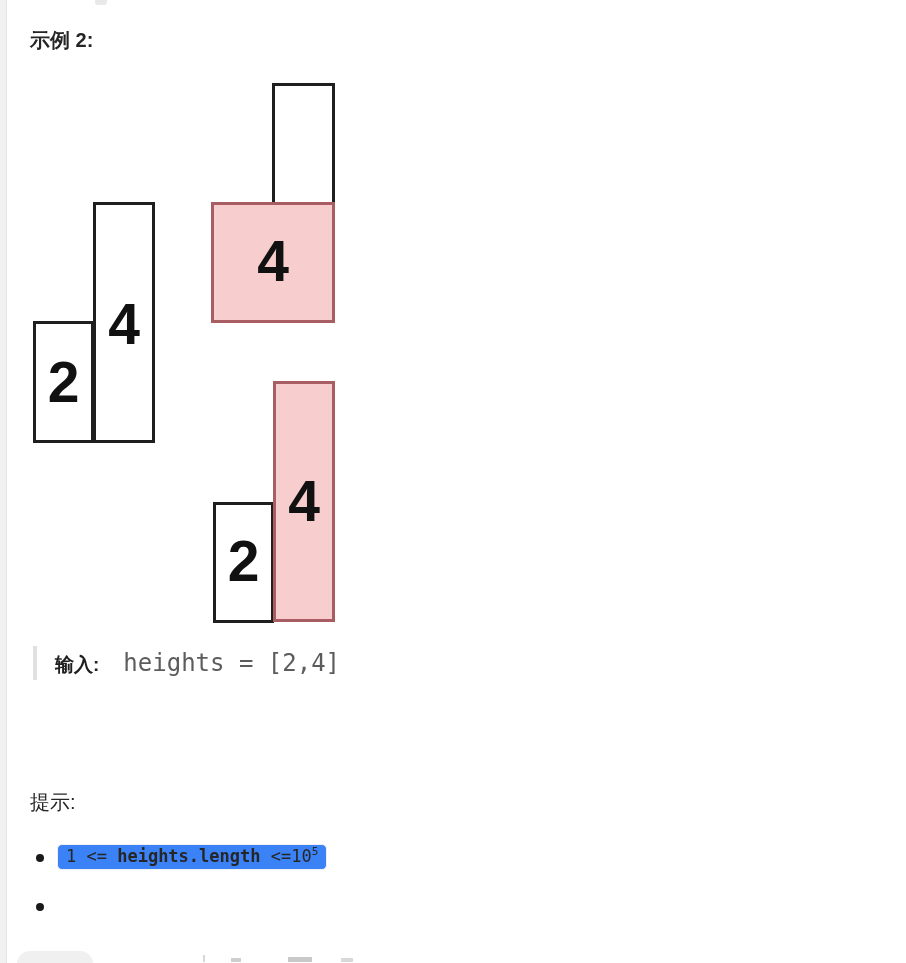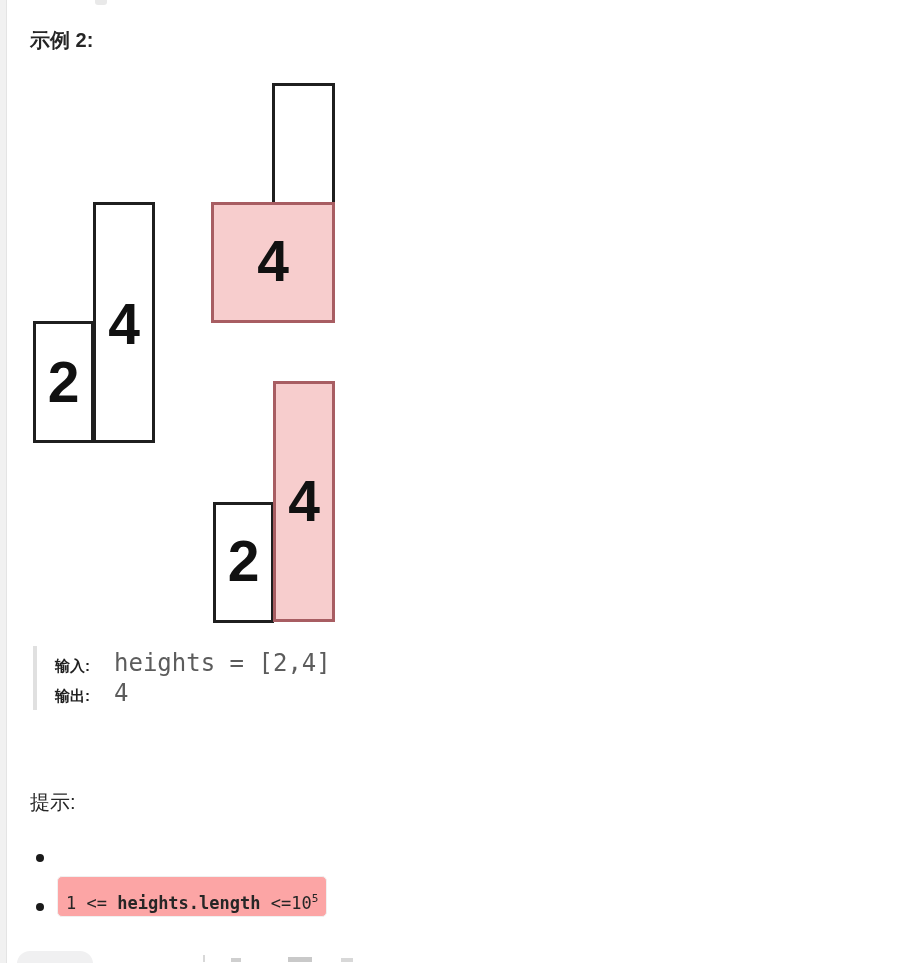--- a/index.html
+++ b/index.html
@@ -36,34 +36,34 @@
 
   .bar-c2 { left:213px; top:502px; width:61px; height:121px; }
   .bar-c4 { left:273px; top:381px; width:62px; height:241px; }
   .lbl-c4 { left:273px; top:473px; width:62px; }
   .lbl-c2 { left:213px; top:533px; width:61px; }
 
   
   .io-block { position:absolute; left:33px; top:646px; width:480px;
               border-left:4px solid #e0e0e0; padding:2px 0 2px 18px; }
   .io-line { height:30px; line-height:30px; white-space:nowrap; }
-  .io-label { font-weight:700; font-size:15px; color:#1f1f1f; margin-right:24px; }
+  .io-label { font-weight:700; font-size:19px; color:#1f1f1f; margin-right:24px; }
   .io-value { font-family:"DejaVu Sans Mono", monospace; font-size:24px; color:#5c5c5c; }
 
   
   .hint-heading { position:absolute; left:30px; top:789px;
                   font-size:20px; font-weight:400; color:#252525; }
   .constraints { position:absolute; left:30px; top:844px; list-style:none; }
   .constraint { position:relative; padding-left:27px; margin-bottom:23px; height:26px; }
   .bullet { position:absolute; left:6px; top:10px; width:8px; height:8px;
             border-radius:50%; background:#1a1a1a; }
-  .code-chip { display:inline-block; background:#fca5a5; border:1px solid #f0f0f0;
-               border-radius:5px; padding:16px 8px 3px;
+  .code-chip { display:inline-block; background:#3b82f6; border:1px solid #f0f0f0;
+               border-radius:5px; padding:1px 8px 3px;
                font-family:"DejaVu Sans Mono", monospace; font-size:17px;
-               color:#262626; white-space:pre;margin-top:32px; }
+               color:#262626; white-space:pre; }
   .code-chip b { font-weight:700; }
   .code-chip sup { font-size:11px; line-height:0; }
 
   
   .bottom-pill { position:absolute; left:17px; top:951px; width:76px; height:26px;
                  background:#f0f0f1; border:none; border-radius:14px; cursor:pointer; }
   .frag { position:absolute; background:#cfcfcf; }
   .frag-1 { left:203px; top:955px; width:2px;  height:7px; background:#d8d8d8; }
   .frag-2 { left:231px; top:958px; width:10px; height:4px; }
   .frag-3 { left:288px; top:957px; width:24px; height:5px; background:#c9c9c9; }
@@ -93,23 +93,20 @@
     <div class="bar bar-c2"></div>
     <div class="bar pink bar-c4"></div>
     <div class="bar-label lbl-c4">4</div>
     <div class="bar-label lbl-c2">2</div>
   </div>
 
   <div class="io-block">
     <div class="io-line">
       <span class="io-label">输入:</span><span class="io-value">heights = [2,4]</span>
     </div>
-    <div class="io-line">
-      <span class="io-label">输出:</span><span class="io-value">4</span>
-    </div>
   </div>
 
   <div class="hint-heading">提示:</div>
 
   <ul class="constraints">
     <li class="constraint">
       <span class="bullet"></span>
       <code class="code-chip"><span>1 &lt;= </span><b>heights.length</b><span> &lt;=10</span><sup>5</sup></code>
     </li>
     <li class="constraint">

